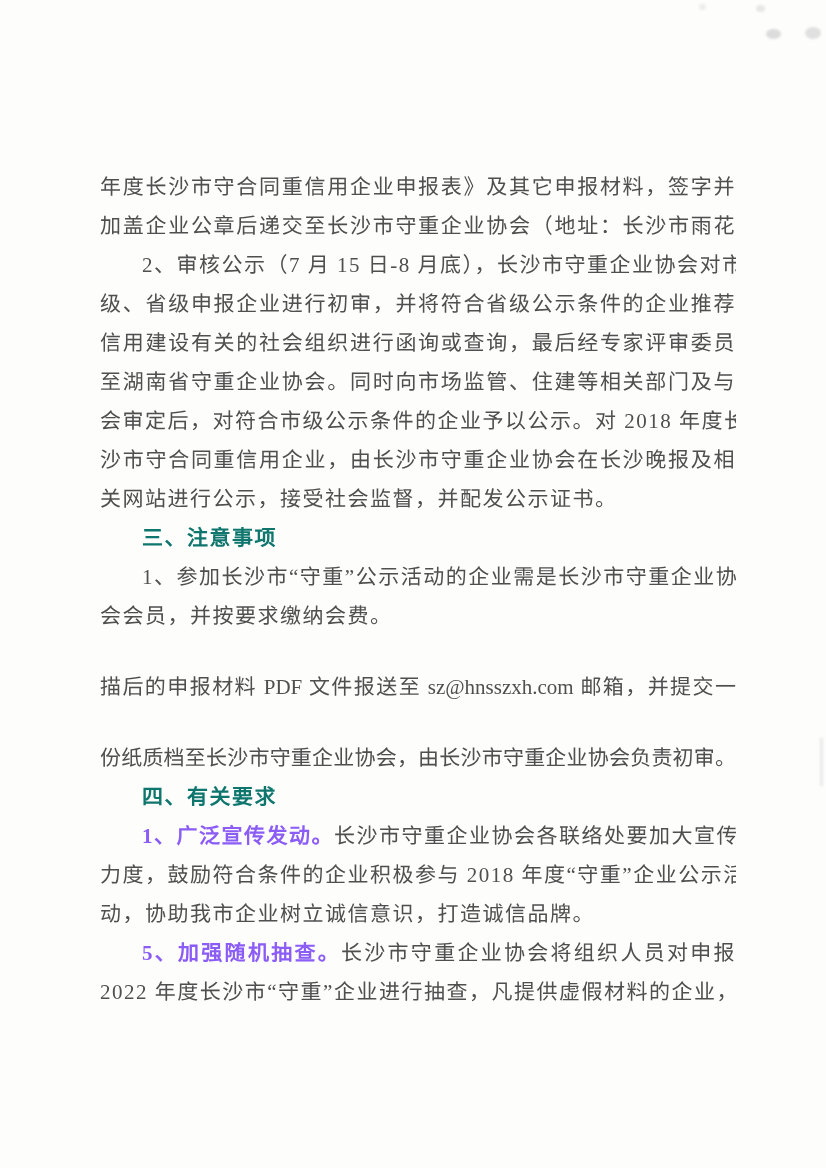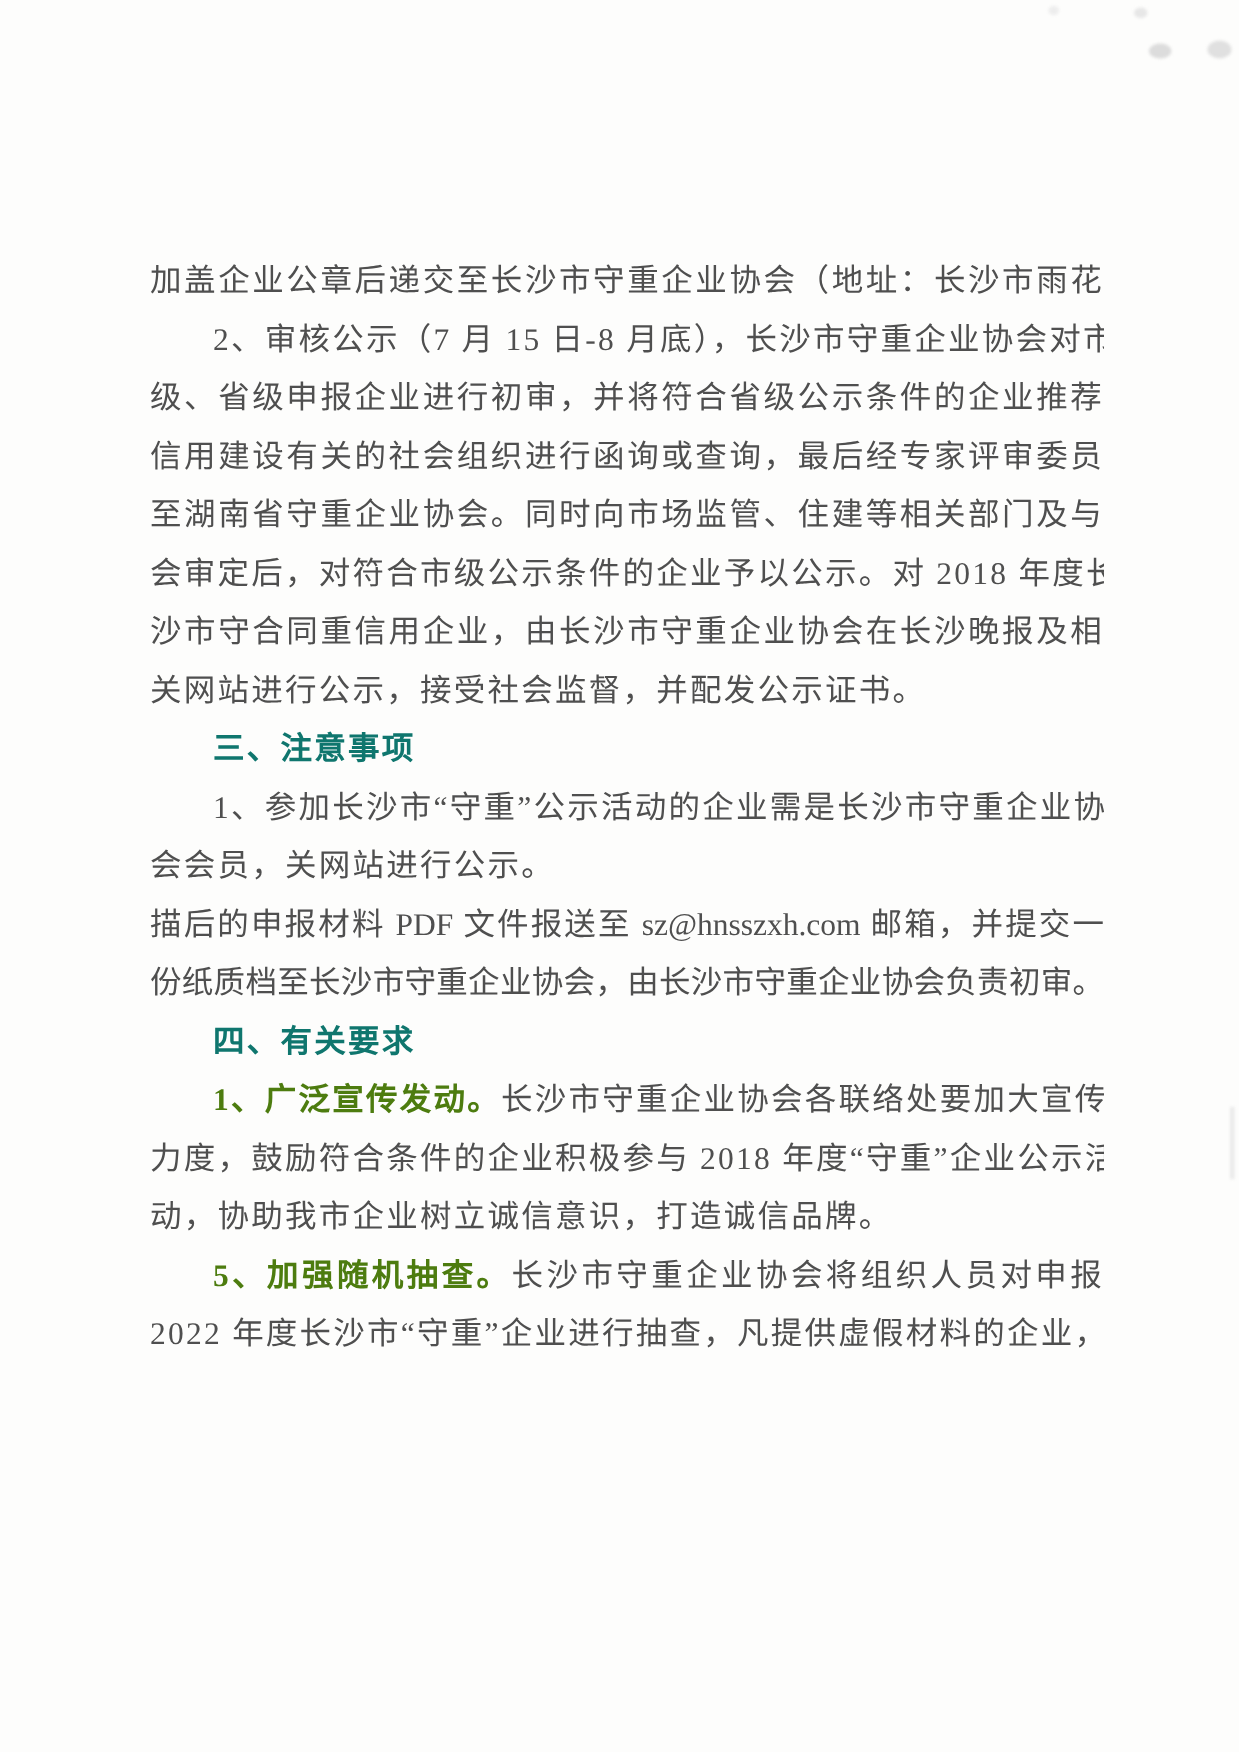--- a/index.html
+++ b/index.html
@@ -31,28 +31,28 @@
     overflow: hidden;
     white-space: nowrap;
   }
   
   .fl { text-align-last: justify; }
   
   .ll { text-align-last: left; }
   
   .ind { text-indent: 2em; }
   
-  .tight { letter-spacing: 0; }
+  .tight { letter-spacing: 0; margin-top: 32px; }
   .head {
     font-family: Liberation Serif, serif;
     font-weight: 600;
     color: #0f766e;
     text-align-last: left;
   }
-  .b { font-weight: 700; color: #4d7c0f; }
+  .b { font-weight: 700; color: #8b5cf6; }
   
   .speck {
     position: absolute;
     border-radius: 50%;
     filter: blur(1px);
   }
   .sp1 { left: 766px; top: 29px;  width: 15px; height: 10px; background: #dcdcdc; }
   .sp2 { left: 805px; top: 27px;  width: 16px; height: 12px; background: #e0e0e0; }
   .sp3 { left: 756px; top: 5px;   width: 9px;  height: 7px;  background: #e7e7e7; }
   .sp4 { left: 699px; top: 4px;   width: 7px;  height: 6px;  background: #ededed; }
@@ -70,34 +70,35 @@
 <div class="page">
 
   <div class="speck sp1"></div>
   <div class="speck sp2"></div>
   <div class="speck sp3"></div>
   <div class="speck sp4"></div>
   <div class="edge-mark"></div>
 
   <div class="textblock">
 
+    <div class="line fl">年度长沙市守合同重信用企业申报表》及其它申报材料，签字并</div>
     <div class="line fl">加盖企业公章后递交至长沙市守重企业协会（地址：长沙市雨花</div>
 
     <div class="line fl ind">2、审核公示（7 月 15 日-8 月底），长沙市守重企业协会对市</div>
     <div class="line fl">级、省级申报企业进行初审，并将符合省级公示条件的企业推荐</div>
     <div class="line fl">信用建设有关的社会组织进行函询或查询，最后经专家评审委员</div>
     <div class="line fl">至湖南省守重企业协会。同时向市场监管、住建等相关部门及与</div>
     <div class="line fl">会审定后，对符合市级公示条件的企业予以公示。对 2018 年度长</div>
     <div class="line fl">沙市守合同重信用企业，由长沙市守重企业协会在长沙晚报及相</div>
     <div class="line ll">关网站进行公示，接受社会监督，并配发公示证书。</div>
 
     <div class="line head ind">三、注意事项</div>
 
     <div class="line fl ind">1、参加长沙市“守重”公示活动的企业需是长沙市守重企业协</div>
-    <div class="line ll">会会员，关网站进行公示。</div>
+    <div class="line ll">会会员，并按要求缴纳会费。</div>
 
     <div class="line fl tight">描后的申报材料 PDF 文件报送至 sz@hnsszxh.com 邮箱，并提交一</div>
     <div class="line fl tight">份纸质档至长沙市守重企业协会，由长沙市守重企业协会负责初审。</div>
 
     <div class="line head ind">四、有关要求</div>
 
     <div class="line fl ind"><span class="b">1、广泛宣传发动。</span><span>长沙市守重企业协会各联络处要加大宣传</span></div>
     <div class="line fl">力度，鼓励符合条件的企业积极参与 2018 年度“守重”企业公示活</div>
     <div class="line ll">动，协助我市企业树立诚信意识，打造诚信品牌。</div>
 

